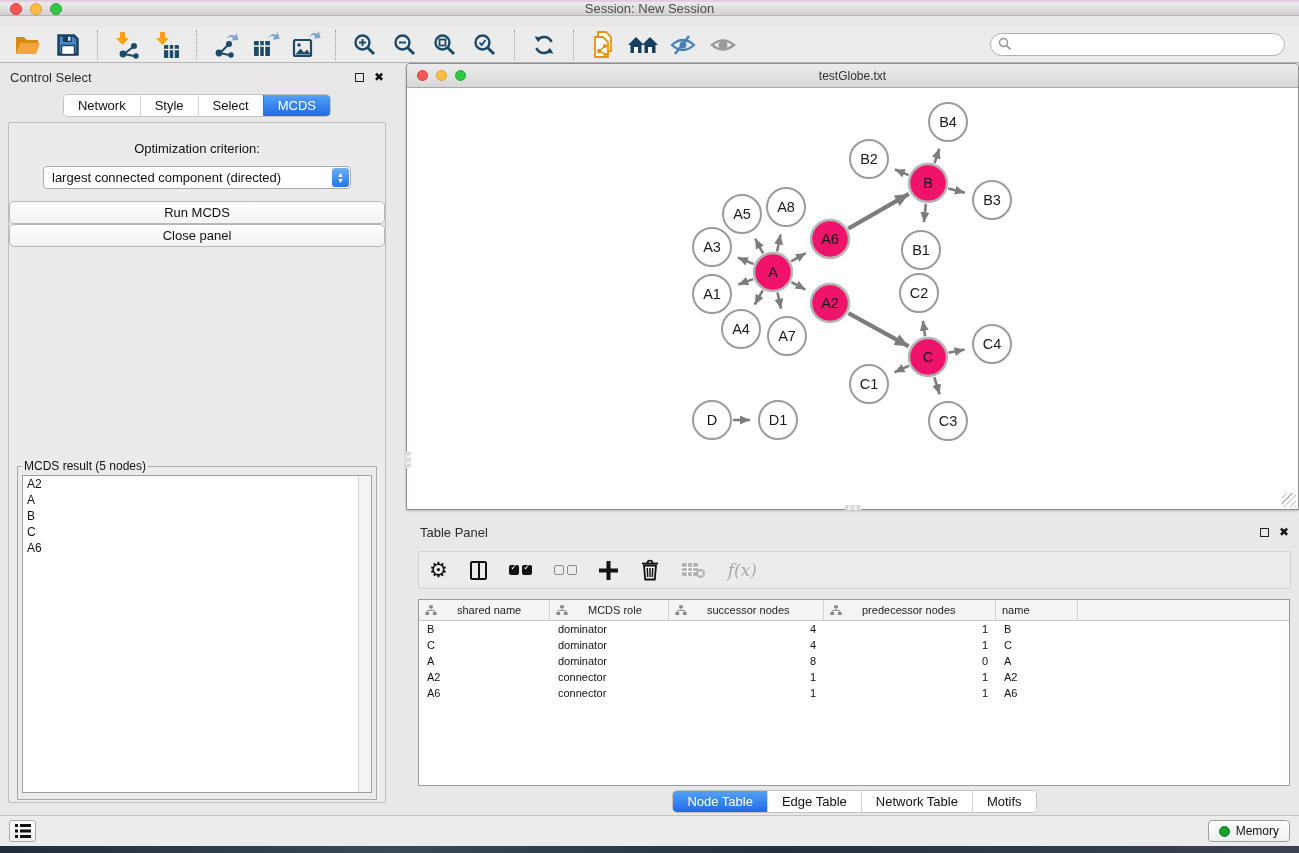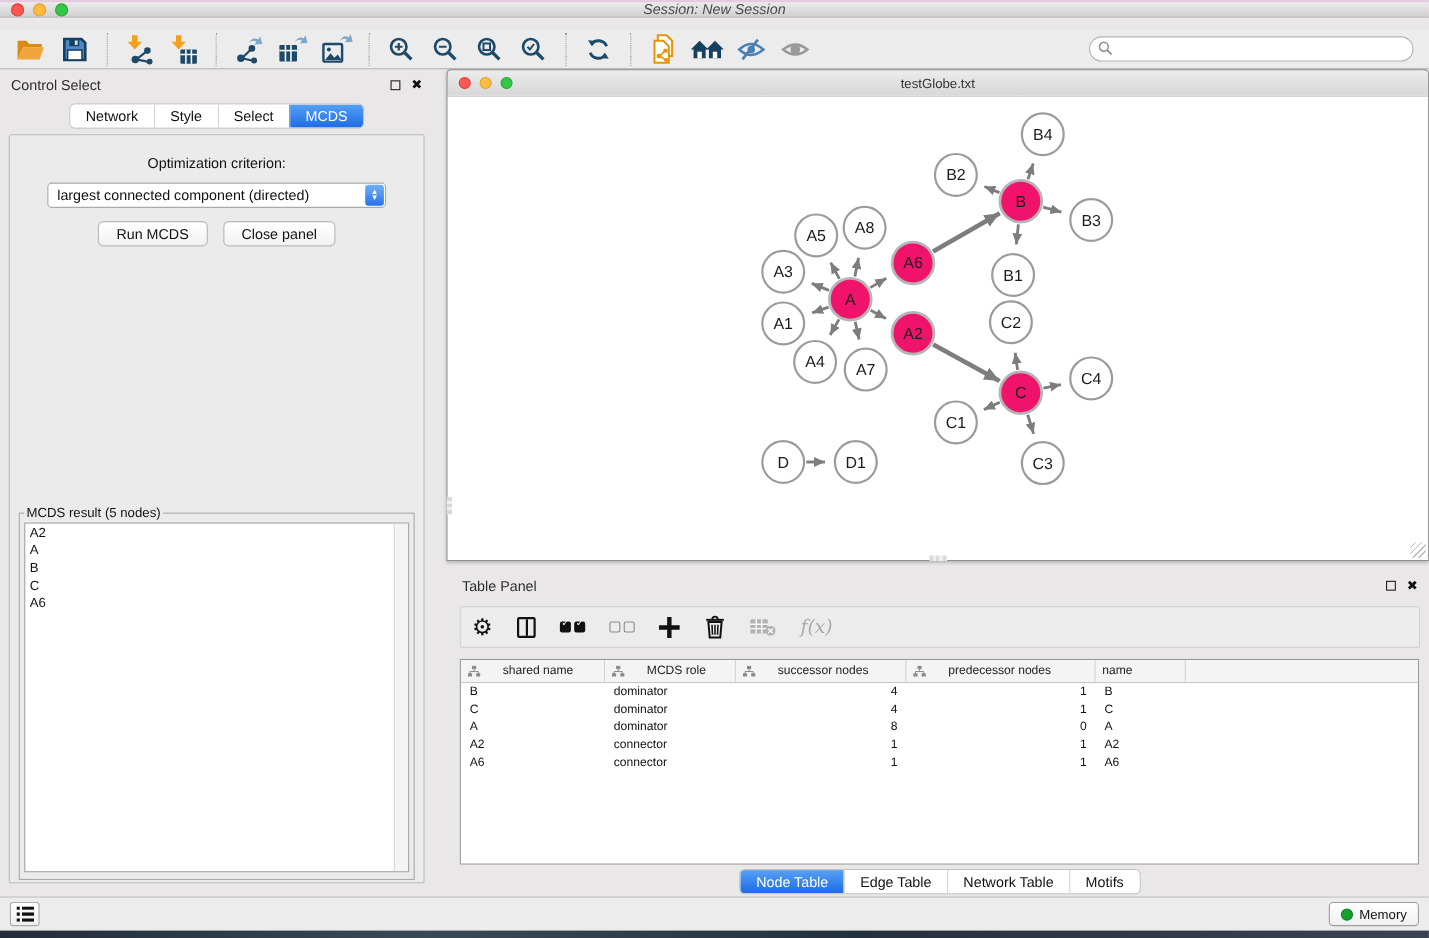--- a/index.html
+++ b/index.html
@@ -2,21 +2,21 @@
 <html><head>
 <meta charset="utf-8">
 <style>
   * { margin:0; padding:0; box-sizing:border-box; }
   html,body { width:1299px; height:853px; overflow:hidden;
     font-family:"Liberation Sans", sans-serif; background:#e9e7e8; }
 
   
   .titlebar { position:absolute; left:0; top:0; width:1299px; height:16px;
     background:linear-gradient(#ecebec,#d2d0d2); border-top:2px solid #e3cbe0;
-    border-bottom:1px solid #b4b2b4; display:flex; align-items:center;font-style:italic; }
+    border-bottom:1px solid #b4b2b4; display:flex; align-items:center; }
   .tl-group { display:flex; gap:8px; padding-left:10px; }
   .tl { width:12px; height:12px; border-radius:50%; }
   .tl.red { background:#fc5753; border:1px solid #df3e38; }
   .tl.yellow { background:#fdbc40; border:1px solid #de9f34; }
   .tl.green { background:#33c748; border:1px solid #27aa35; }
   .titlebar .title { position:absolute; left:0; right:0; text-align:center;
     font-size:13px; color:#4a4a4a; }
 
   
   .toolbar { position:absolute; left:0; top:27px; width:1299px; height:36px;
@@ -53,21 +53,21 @@
     border:1px solid #bcbcbc; border-radius:2px; background:#ebebeb; }
   .opt-label { text-align:center; font-size:13px; color:#111; margin-top:18px; }
   .dropdown { position:relative; margin:10px auto 0; width:308px; height:23px;
     background:#fff; border:1px solid #ababab; border-radius:4px;
     display:flex; align-items:center; font-size:13px; color:#111;
     padding-left:8px; cursor:pointer; }
   .dd-stepper { position:absolute; right:1px; top:1px; bottom:1px; width:17px;
     border-radius:3px; background:linear-gradient(#6eb1f7,#2a72e8);
     display:flex; flex-direction:column; align-items:center; justify-content:center;
     color:#fff; font-size:7px; line-height:6px; }
-  .cp-buttons { display:flex; justify-content:center; gap:14px; margin-top:12px; }
+  .cp-buttons { display:flex; justify-content:center; margin-top:12px;flex-direction:column; }
   .btn { background:linear-gradient(#ffffff,#f2f2f2); border:1px solid #b9b9b9;
     border-radius:5px; font-size:13px; color:#111; padding:3px 16px; cursor:pointer; }
   fieldset.mcds-result { position:absolute; left:8px; right:8px; top:336px; bottom:2px;
     border:1px solid #a9a9a9; padding:2px 4px 6px 4px; background:#ebebeb; }
   fieldset.mcds-result legend { font-size:12px; color:#111; padding:0 2px; }
   .result-list { position:relative; width:100%; height:100%; background:#fff;
     border:1px solid #9f9f9f; overflow:hidden; }
   .result-item { font-size:12px; color:#111; padding:1px 4px; cursor:default; }
   .v-scroll { position:absolute; right:0; top:0; bottom:0; width:13px;
     background:#f4f4f4; border-left:1px solid #d8d8d8; }

